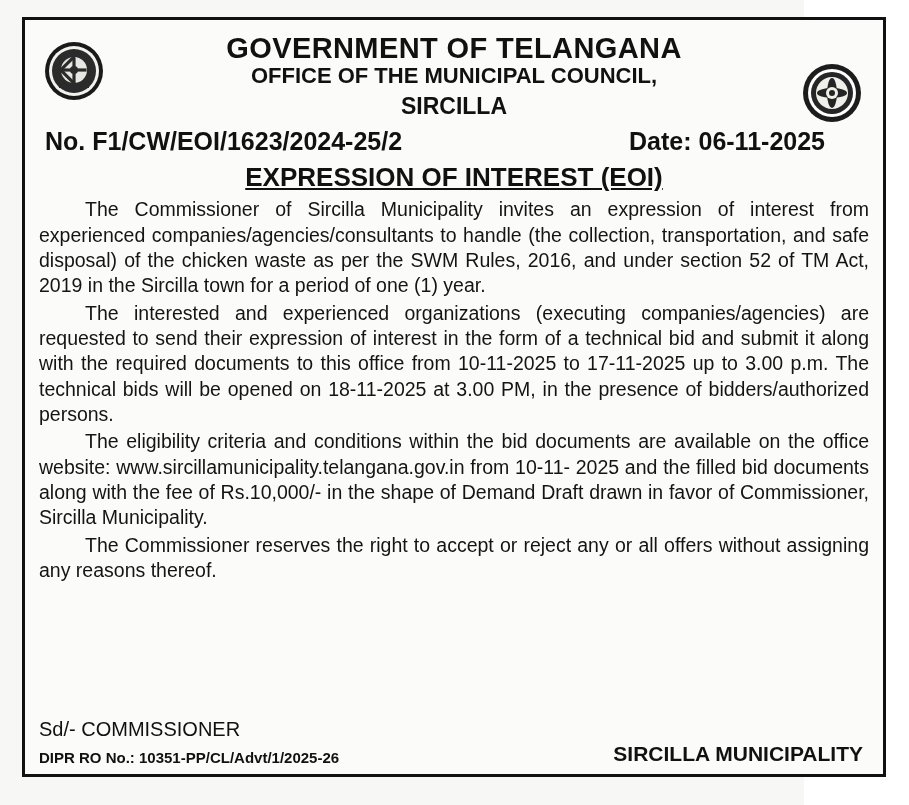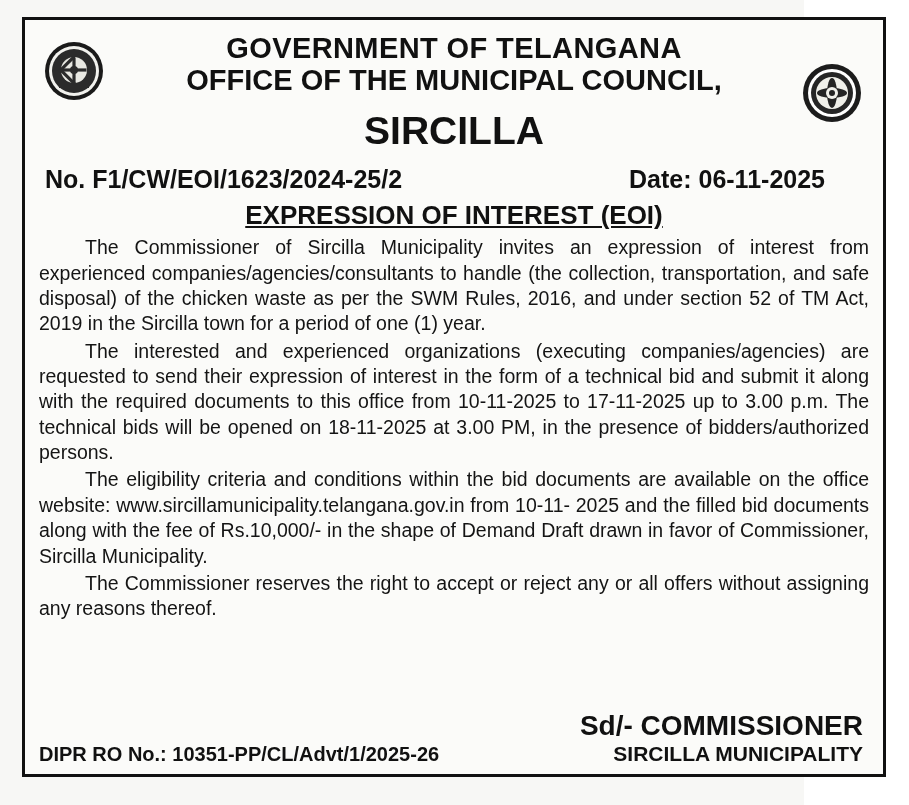--- a/index.html
+++ b/index.html
@@ -48,31 +48,31 @@
   .emblem svg { display: block; }
   .gov-line {
     font-size: 29px;
     font-weight: bold;
     letter-spacing: 0.4px;
     line-height: 1.12;
     margin: 4px 0 0 0;
     padding: 0 72px;
   }
   .office-line {
-    font-size: 29px;
+    font-size: 22px;
     font-weight: bold;
     line-height: 1.12;
     padding: 0 72px;
     margin: 0;
   }
   .office-line2 {
-    font-size: 39px;
+    font-size: 23px;
     font-weight: bold;
     line-height: 1.14;
-    margin: 12px;
+    margin: 4px;
   }
   .district-line {
     font-size: 25px;
     font-weight: bold;
     margin: 6px 0 0 0;
     letter-spacing: 0.2px;
   }
   .ref-row {
     display: flex;
     justify-content: space-between;
@@ -104,34 +104,33 @@
     font-weight: normal;
   }
   
   .footer {
     position: absolute;
     left: 14px;
     right: 14px;
     bottom: 8px;
   }
   .sign-block {
-    text-align: right;
-    font-size: 28px;
-    font-weight: bold;
+    font-size: 20px;
+    font-weight: normal;
     line-height: 1.18;
     padding-right: 6px;
   }
   .footer-row {
     display: flex;
     justify-content: space-between;
     align-items: flex-end;
     margin-top: 0px;
   }
   .dipr {
-    font-size: 20px;
+    font-size: 15px;
     font-weight: bold;
     white-space: nowrap;
   }
   .muni {
     font-size: 21px;
     font-weight: bold;
     white-space: nowrap;
     padding-right: 6px;
   }
 </style>

